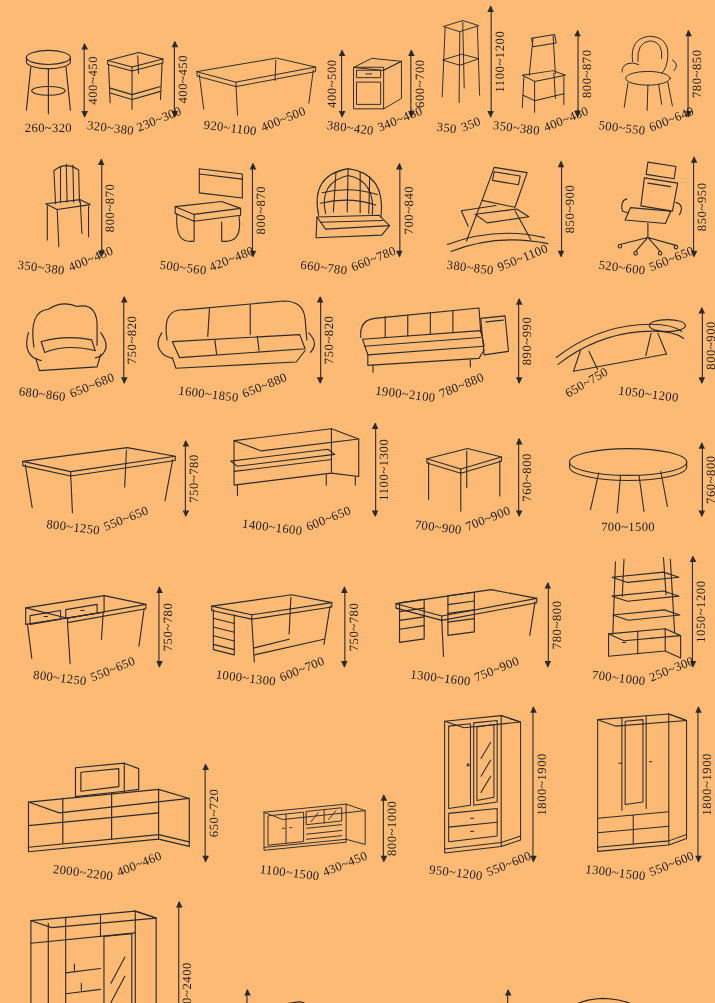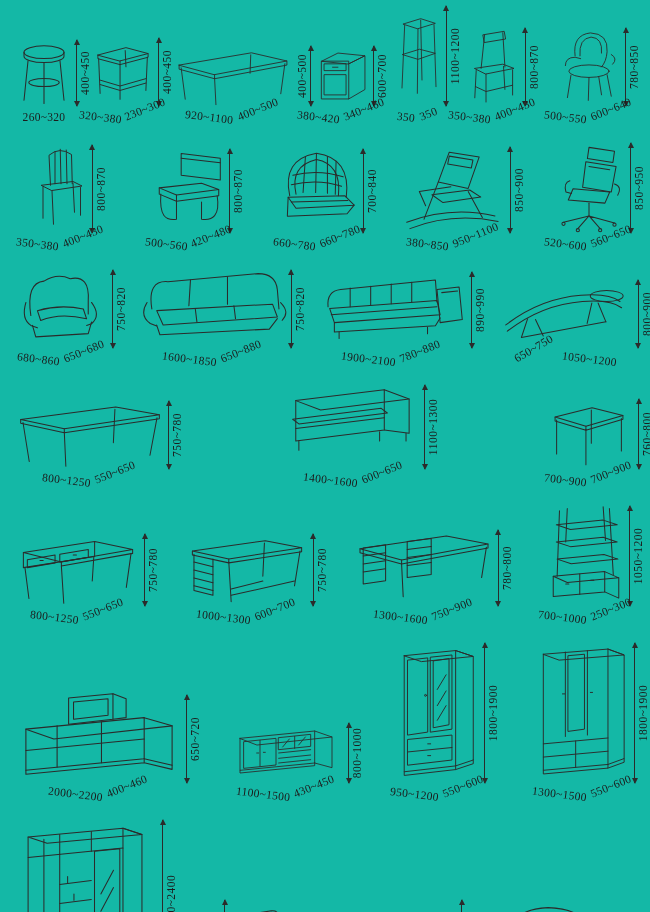--- a/index.html
+++ b/index.html
@@ -1,16 +1,16 @@
 <!DOCTYPE html>
 <html><head>
 <meta charset="utf-8">
 <style>
   html,body{margin:0;padding:0;background:#f4f3f0;}
-  #page{width:650px;height:912px;background:#14b8a6;margin:0 auto;overflow:hidden;
+  #page{width:650px;height:912px;background:#fdba74;margin:0 auto;overflow:hidden;
         font-family:"Liberation Serif","DejaVu Serif",serif;color:#1c1c1c;
         display:flex;flex-direction:column;justify-content:space-between;padding:4px 0 2px 0;box-sizing:border-box;}
   .row{display:flex;align-items:flex-end;justify-content:space-between;padding:0 14px;}
   .item{display:flex;flex-direction:column;align-items:center;margin:0 2px;position:relative;}
   .drawing{position:relative;}
   .drawing svg{width:100%;height:100%;display:block;stroke:#2b2b2b;fill:none;stroke-width:1.3;stroke-linecap:round;stroke-linejoin:round;}
   
   .vlabel{position:absolute;top:0;bottom:0;width:15px;}
   .vlabel.right{right:-16px;}
   .vlabel.left{left:-16px;}
@@ -431,20 +431,36 @@
           <span class="vlabel right">
             <span class="dimline"></span>
             <span class="vtext">760~800</span>
           </span>
         </div>
         <div class="blabels">
           <span class="dim-w">700~900</span>
           <span class="dim-d">700~900</span>
         </div>
       </div>
+      <div class="item it-round-table">
+        <div class="drawing">
+          <svg viewBox="0 0 150 92">
+            <ellipse cx="75" cy="25" rx="70" ry="16"></ellipse>
+            <path d="M5,25 L5,31 A70,16 0 0 0 145,31 L145,25"></path>
+            <path d="M40,38 L30,82 M66,41 L62,86 M88,41 L94,84 M114,36 L122,78"></path>
+          </svg>
+          <span class="vlabel right">
+            <span class="dimline"></span>
+            <span class="vtext">760~800</span>
+          </span>
+        </div>
+        <div class="blabels">
+          <span class="dim-w">700~1500</span>
+        </div>
+      </div>
     </div>
     <div class="row">
       <div class="item it-desk-drawers">
         <div class="drawing">
           <svg viewBox="0 0 150 96">
             <path d="M6,26 L96,12 L144,22 L54,38 Z"></path>
             <path d="M144,22 L144,27 L54,43 L54,38"></path>
             <path d="M6,26 L6,45 L96,31 L96,12"></path>
             <path d="M11,35 L46,29 L46,39 L11,45 Z"></path>
             <path d="M52,28 L88,22 L88,32 L52,38 Z"></path>

